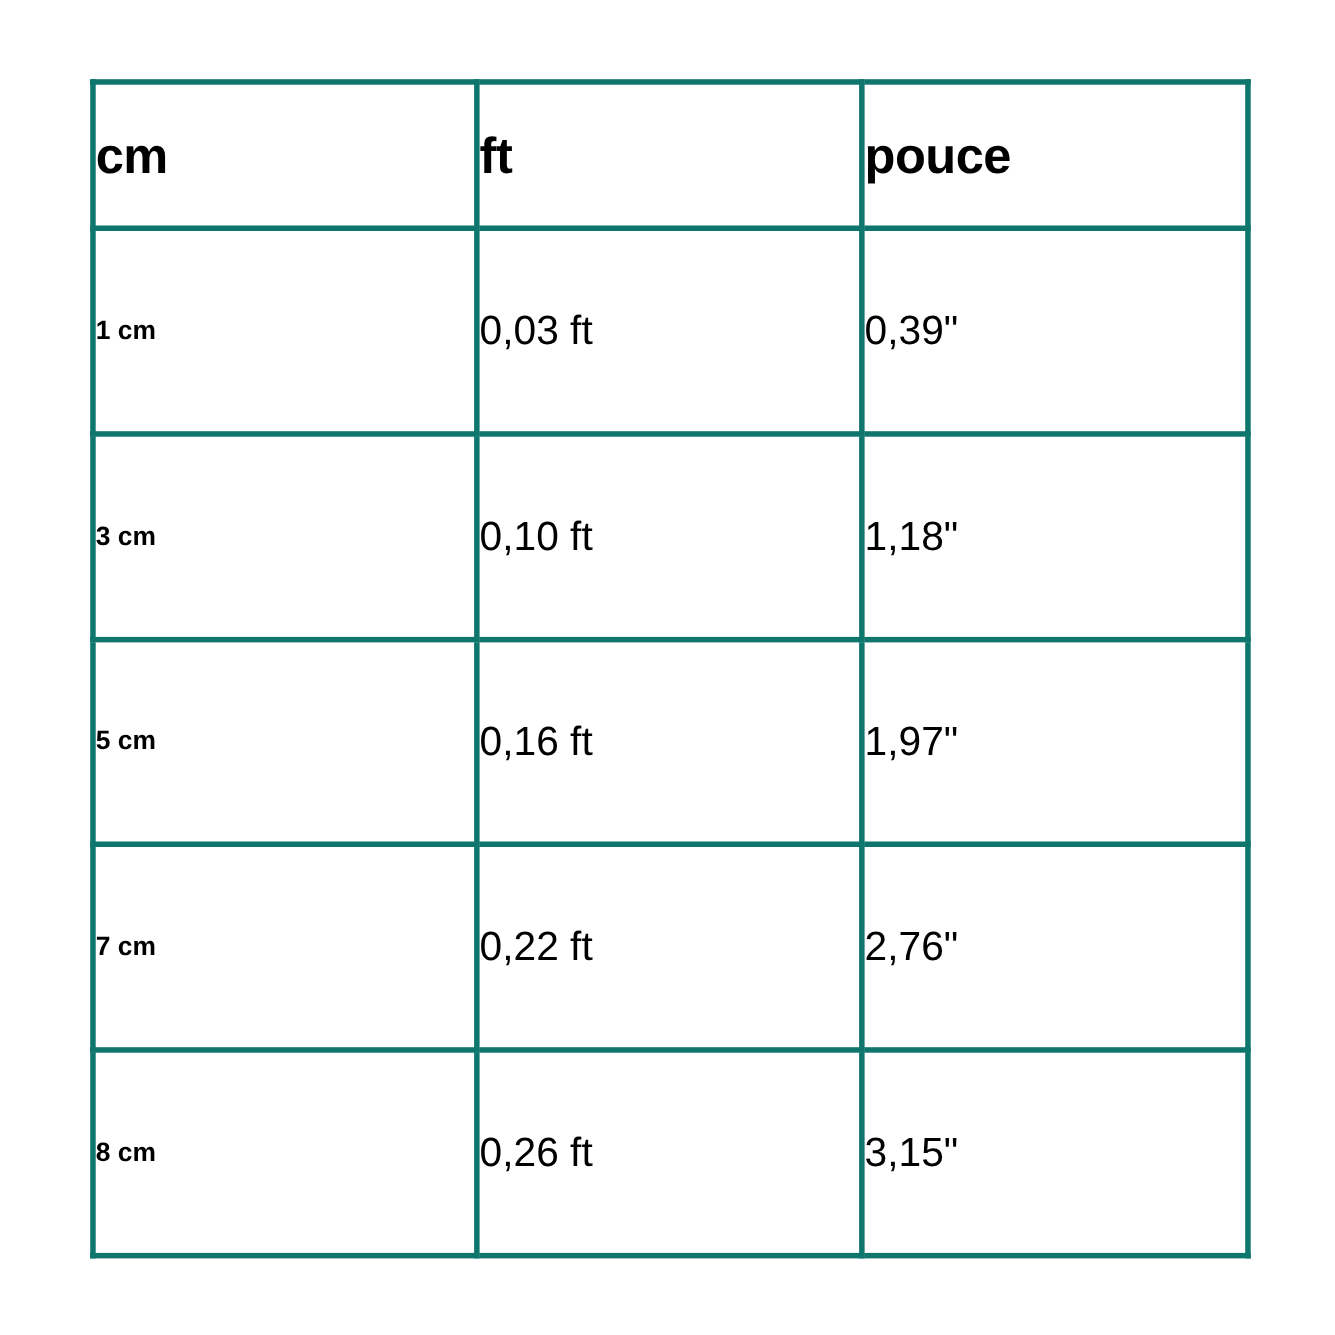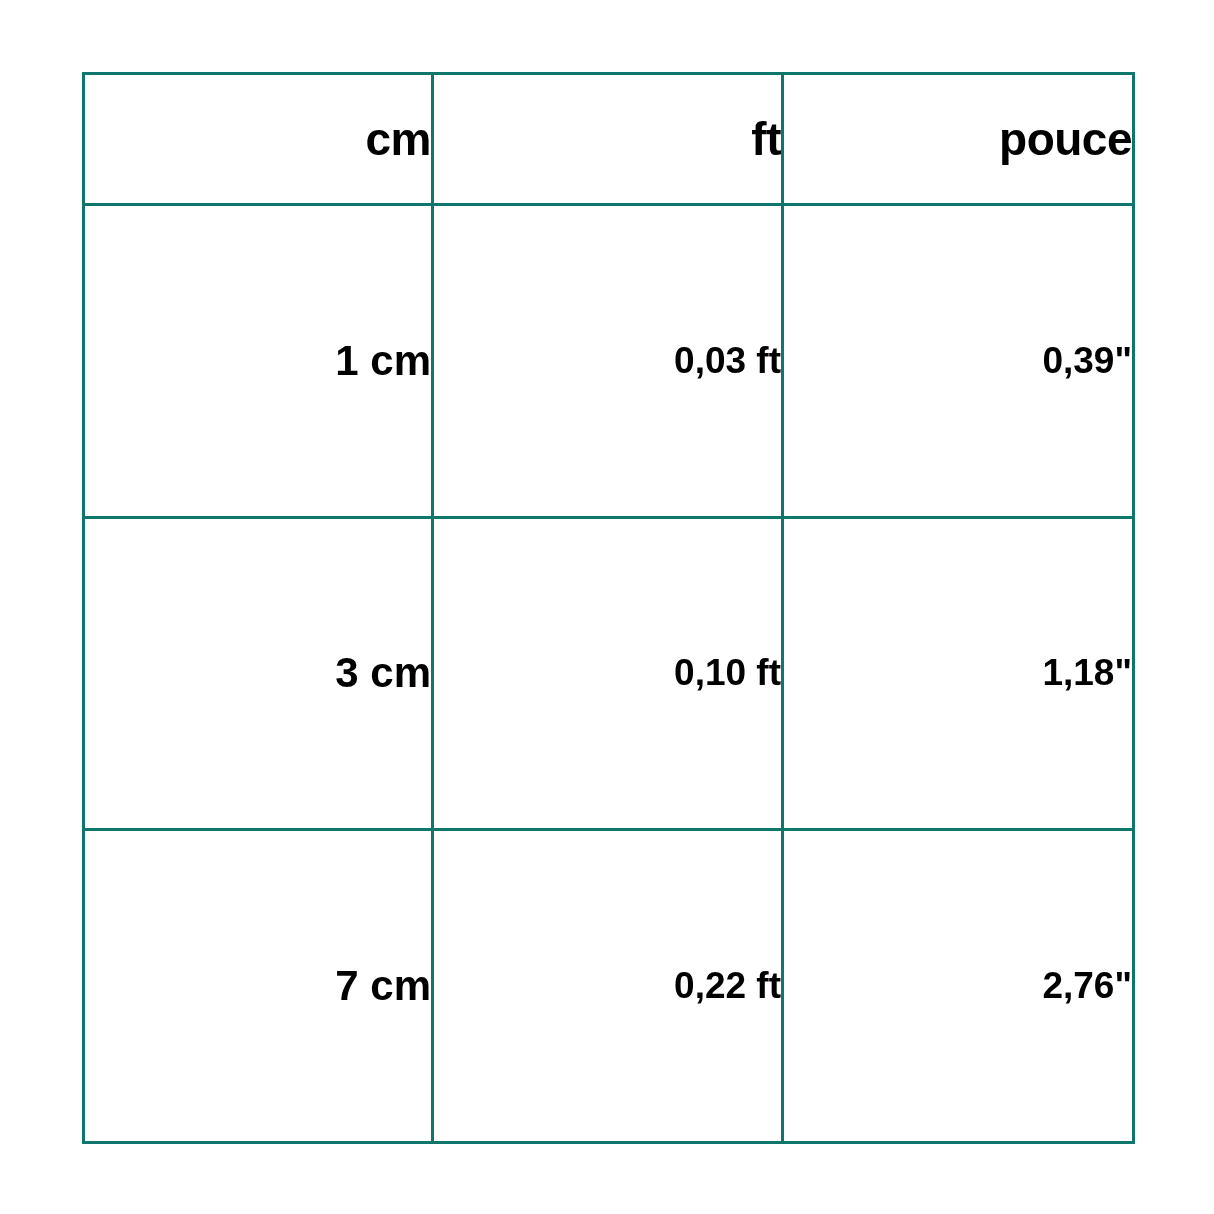--- a/index.html
+++ b/index.html
@@ -32,40 +32,40 @@
     table-layout: fixed;
     width: 100%;
     height: 100%;
   }
   table.conv col.c1 { width: 349px; }
   table.conv col.c2 { width: 350px; }
   table.conv col.c3 { width: 351px; }
 
   table.conv th,
   table.conv td {
-    border: 3px solid #0f766e;
-    text-align: right;
+    border: 5px solid #0f766e;
+    text-align: left;
     vertical-align: middle;
     padding: 0;
   }
   table.conv thead th {
     height: 128px;
     font-size: 46px;
     font-weight: bold;
     letter-spacing: -0.5px;
   }
   table.conv tbody td {
     height: 94px;
     font-size: 37px;
-    font-weight: bold;
+    font-weight: normal;
     letter-spacing: 0px;
   }
   table.conv tbody td.cm-cell {
     font-weight: bold;
-    font-size: 42px;
+    font-size: 24px;
   }
 </style>
 </head>
 <body>
 
 <div class="page">
   <div class="table-wrap">
     <table class="conv">
       <colgroup>
         <col class="c1">
@@ -84,20 +84,30 @@
           <td class="cm-cell">1 cm</td>
           <td>0,03 ft</td>
           <td>0,39"</td>
         </tr>
         <tr>
           <td class="cm-cell">3 cm</td>
           <td>0,10 ft</td>
           <td>1,18"</td>
         </tr>
         <tr>
+          <td class="cm-cell">5 cm</td>
+          <td>0,16 ft</td>
+          <td>1,97"</td>
+        </tr>
+        <tr>
           <td class="cm-cell">7 cm</td>
           <td>0,22 ft</td>
           <td>2,76"</td>
+        </tr>
+        <tr>
+          <td class="cm-cell">8 cm</td>
+          <td>0,26 ft</td>
+          <td>3,15"</td>
         </tr>
       </tbody>
     </table>
   </div>
 </div>
 
 </body></html>

